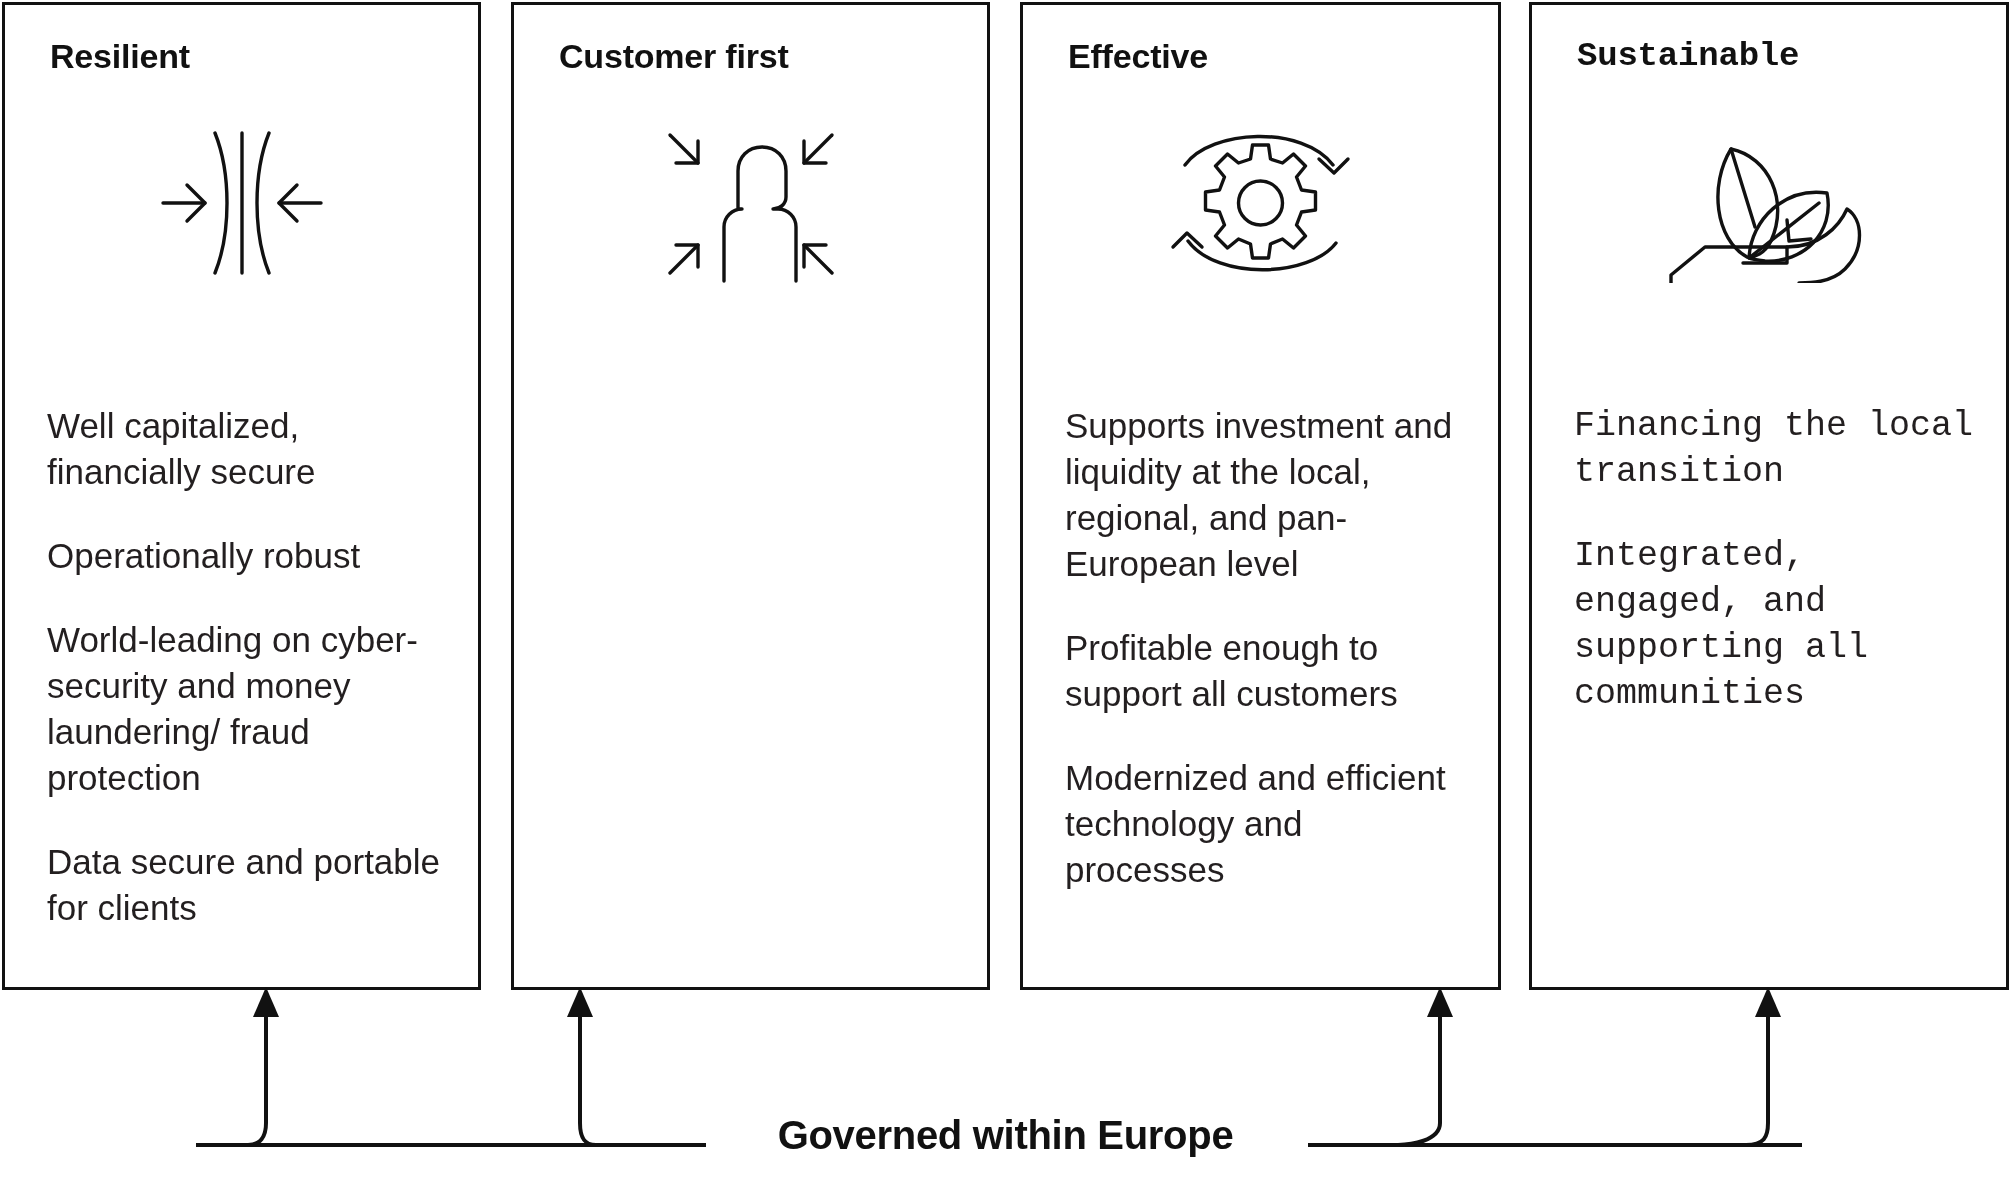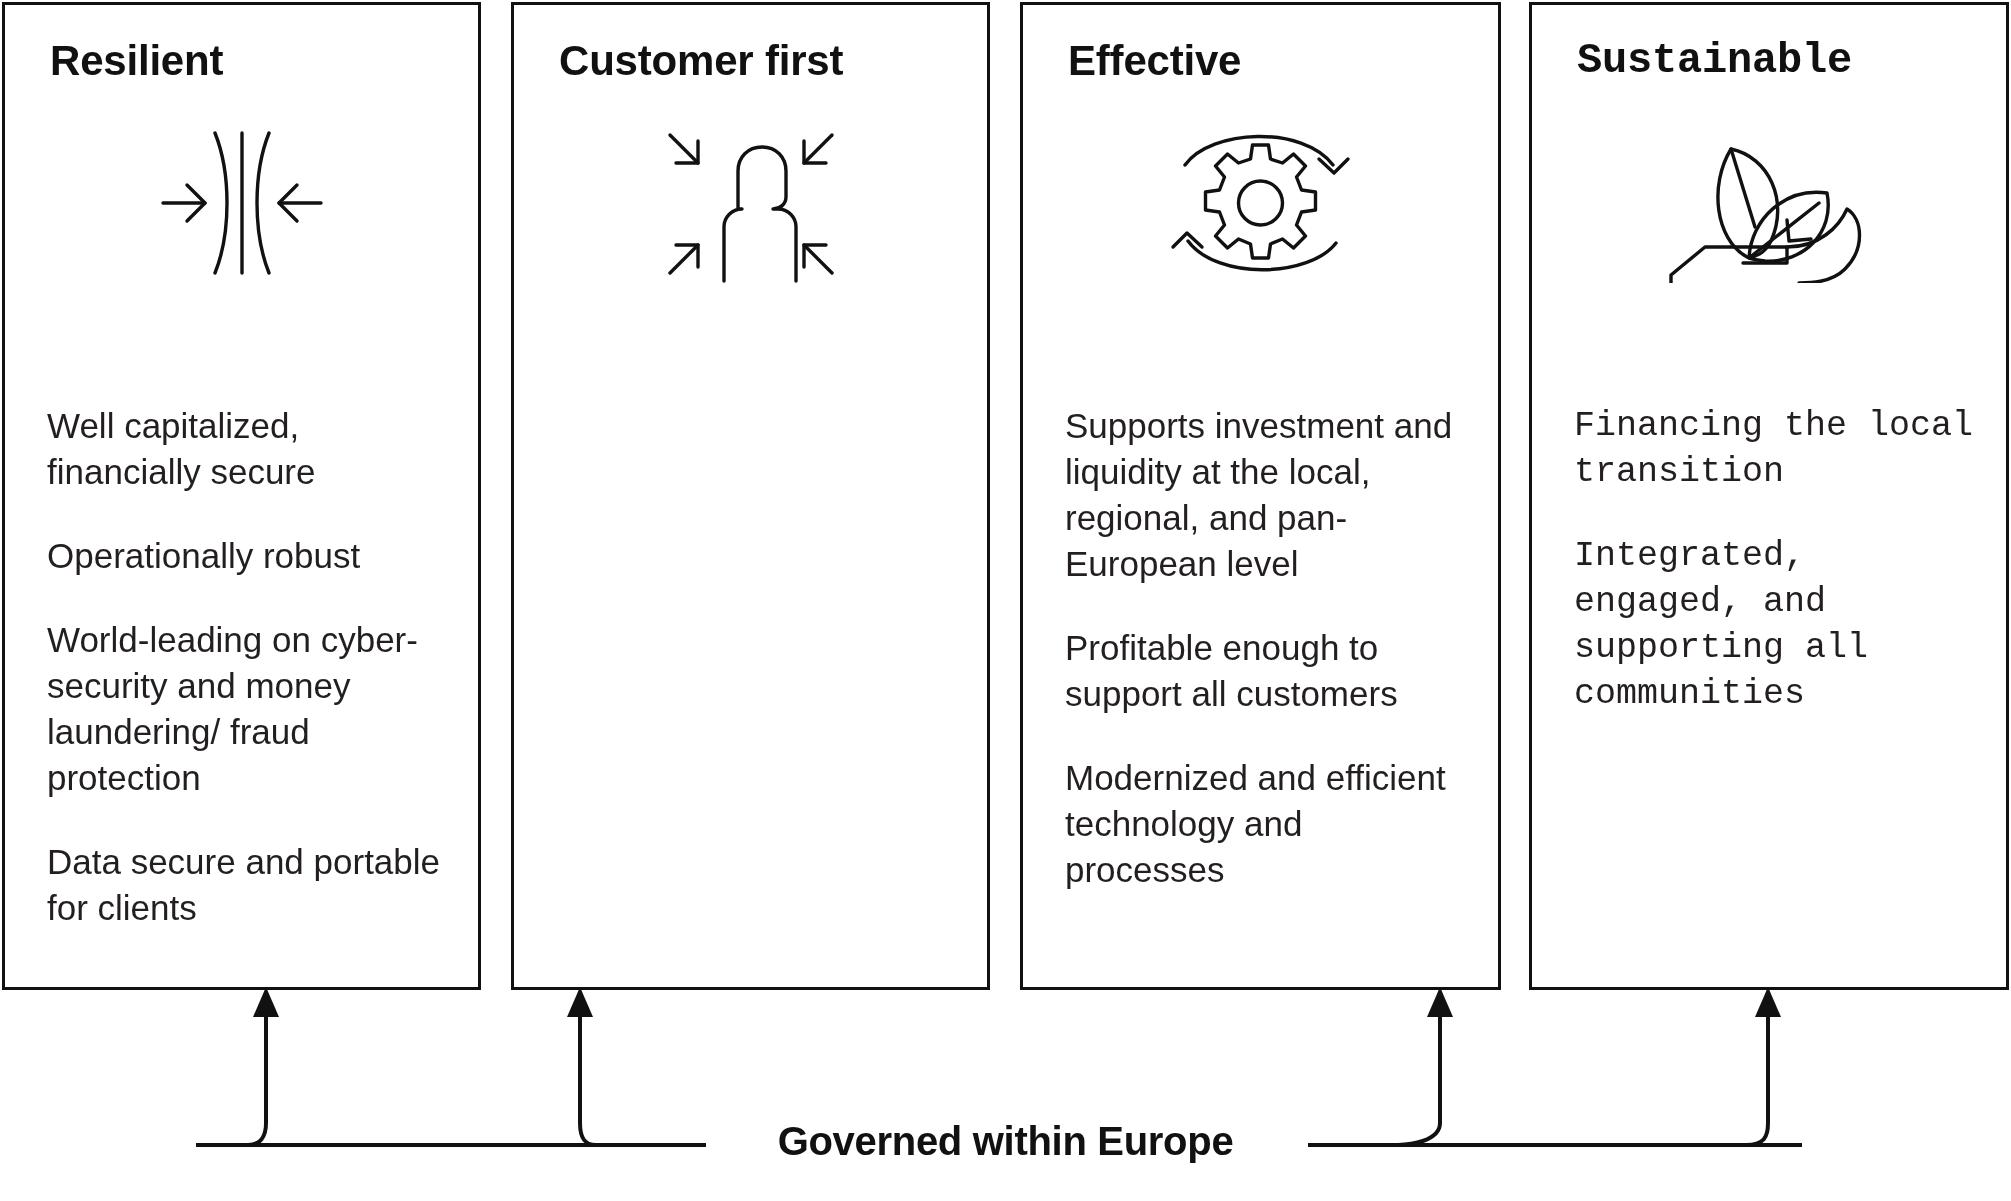--- a/index.html
+++ b/index.html
@@ -35,21 +35,21 @@
   }
   .pillar[data-idx="0"] { left: 2px;    width: 479px; }
   .pillar[data-idx="1"] { left: 511px;  width: 479px; text-align: right; }
   .pillar[data-idx="2"] { left: 1020px; width: 481px; }
   .pillar[data-idx="3"] { left: 1529px; width: 480px; font-family: Liberation Mono, monospace; }
 
   .pillar-title {
     position: absolute;
     left: 45px;
     top: 32px;
-    font-size: 42px;
+    font-size: 34px;
     font-weight: bold;
     letter-spacing: -0.2px;
     color: #111111;
     white-space: nowrap;
   }
 
   .pillar-icon {
     position: absolute;
     left: 0;
     top: 118px;
@@ -92,21 +92,20 @@
   #governance-label {
     position: absolute;
     left: 0;
     top: 128px;
     width: 2011px;
     text-align: center;
     font-size: 40px;
     font-weight: bold;
     color: #111111;
     letter-spacing: -0.3px;
-    margin-top: 6px;
   }
 </style>
 </head>
 <body>
 
 <div id="pillars">
 
   <div class="pillar" data-idx="0">
     <div class="pillar-title">Resilient</div>
     <div class="pillar-icon">

